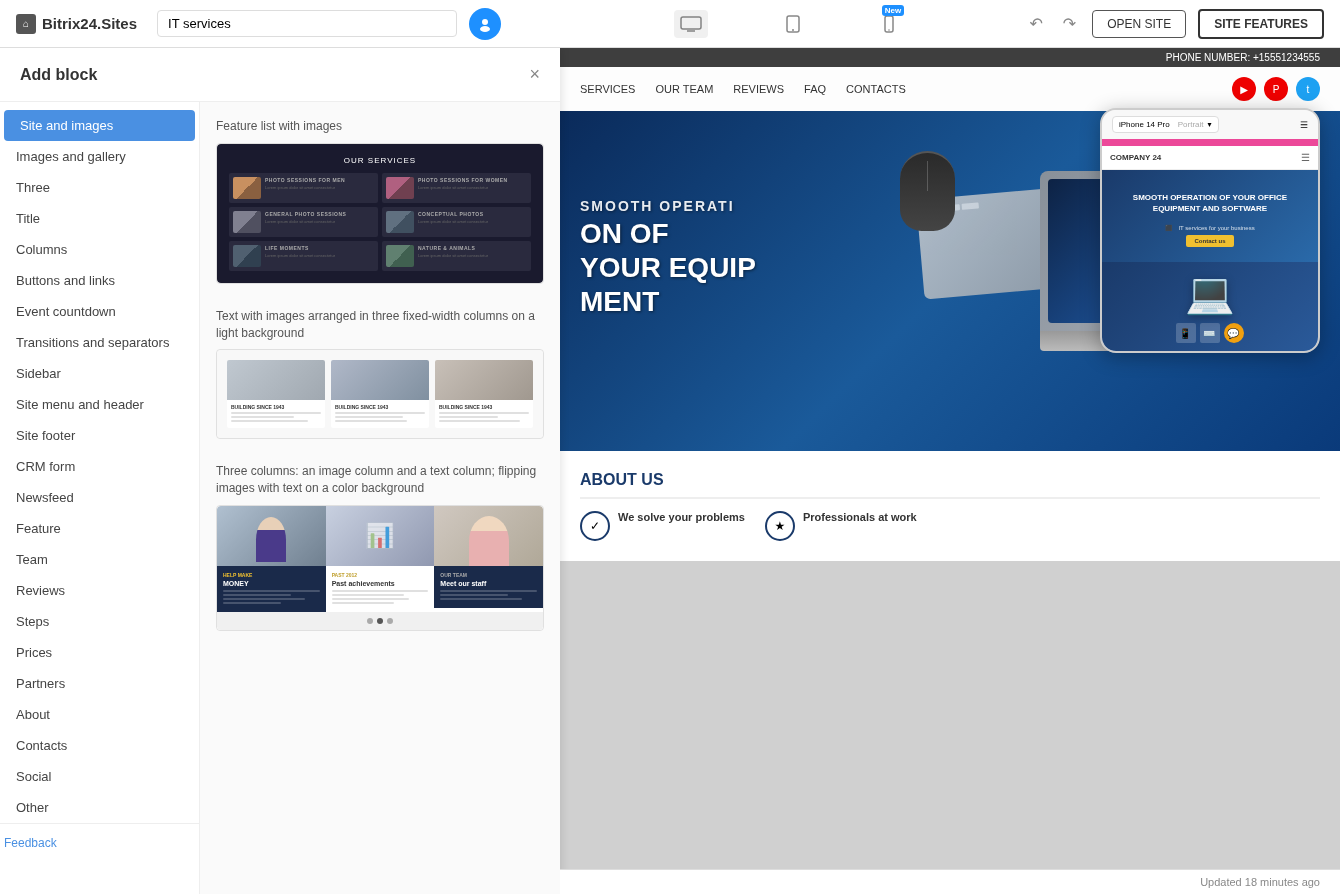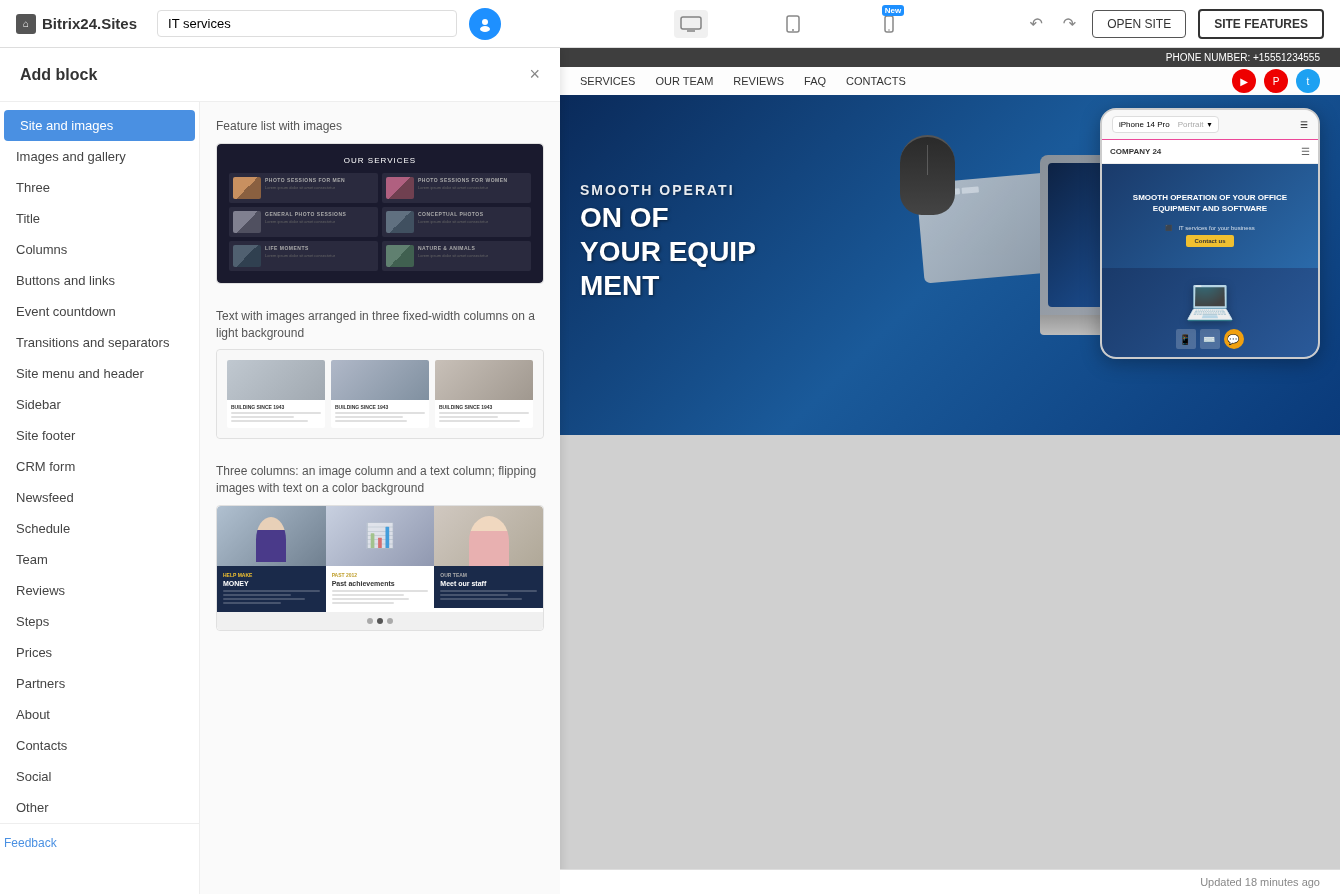--- a/index.html
+++ b/index.html
@@ -90,43 +90,43 @@
     .preview3-line.dark { background: #e0e0e0; }
     .cimg2 { background: linear-gradient(180deg, #c8c0b8 0%, #a09890 100%); }
     .cimg3 { background: linear-gradient(180deg, #90a890 0%, #607860 100%); position: relative; }
 
     
     .website-preview { flex: 1; overflow: hidden; position: relative; background: #d0d0d0; }
     .website-content { position: absolute; inset: 0; overflow: hidden; }
 
     
     .site-topbar { background: rgba(0,0,0,0.7); color: #fff; padding: 4px 20px; font-size: 10px; text-align: right; }
-    .site-nav { background: rgba(255,255,255,0.95); display: flex; align-items: center; justify-content: space-between; padding: 0 20px; height: 28px; }
+    .site-nav { background: rgba(255,255,255,0.95); display: flex; align-items: center; justify-content: space-between; padding: 0 20px; height: 44px; }
     .site-nav-links { display: flex; gap: 20px; font-size: 11px; color: #333; }
     .site-nav-icons { display: flex; gap: 8px; }
     .site-nav-icon { width: 24px; height: 24px; border-radius: 50%; display: flex; align-items: center; justify-content: center; font-size: 10px; }
     .site-nav-icon.yt { background: #e00; color: #fff; }
     .site-nav-icon.pt { background: #e00; color: #fff; }
     .site-nav-icon.tw { background: #1da1f2; color: #fff; }
 
     
     .site-hero { height: 340px; background: linear-gradient(135deg, #0a2a5a 0%, #1a5a9a 50%, #0a3a7a 100%); position: relative; overflow: hidden; }
     .hero-text { position: absolute; left: 20px; top: 80px; color: #fff; }
     .hero-text h1 { font-size: 22px; font-weight: 700; line-height: 1.2; text-shadow: 1px 1px 3px rgba(0,0,0,0.5); }
 
     
     .mobile-preview-container { position: absolute; right: 20px; top: 60px; z-index: 5; }
     .mobile-device { background: #f0f0f0; border: 2px solid #ccc; border-radius: 16px; width: 220px; overflow: hidden; box-shadow: 0 4px 20px rgba(0,0,0,0.3); }
-    .mobile-topbar { background: #f8f8f8; border-bottom: 1px solid #ec4899; padding: 6px 10px; display: flex; align-items: center; justify-content: space-between; font-size: 9px; }
+    .mobile-topbar { background: #f8f8f8; border-bottom: 7px solid #ec4899; padding: 6px 10px; display: flex; align-items: center; justify-content: space-between; font-size: 9px; }
     .mobile-selector { background: #fff; border: 1px solid #ddd; border-radius: 4px; padding: 3px 6px; font-size: 8px; display: flex; align-items: center; justify-content: space-between; gap: 4px; }
     .mobile-content { background: #fff; }
     .mobile-site-nav { display: flex; align-items: center; justify-content: space-between; padding: 6px 8px; border-bottom: 1px solid #eee; }
     .mobile-logo { font-size: 8px; font-weight: 700; color: #333; }
     .mobile-hamburger { font-size: 10px; color: #666; }
-    .mobile-hero { height: 104px; background: linear-gradient(135deg, #1a3a6a, #2a6aaa); display: flex; align-items: center; justify-content: center; position: relative; overflow: hidden; }
+    .mobile-hero { height: 92px; background: linear-gradient(135deg, #1a3a6a, #2a6aaa); display: flex; align-items: center; justify-content: center; position: relative; overflow: hidden; }
     .mobile-hero-text { color: #fff; text-align: center; font-size: 8px; font-weight: 700; line-height: 1.3; padding: 8px; }
     .mobile-hero-sub { font-size: 6px; font-weight: 400; color: rgba(255,255,255,0.8); margin-top: 2px; }
     .mobile-cta { display: inline-block; background: #f0c030; color: #333; font-size: 6px; font-weight: 600; padding: 3px 8px; border-radius: 2px; margin-top: 4px; }
     .mobile-laptop-section { background: linear-gradient(135deg, #1a3a6a, #2a5a9a); padding: 8px; display: flex; align-items: center; justify-content: center; }
 
     
     .site-about { padding: 20px; background: #fff; }
     .site-about h2 { font-size: 16px; color: #1a3a6a; font-weight: 700; margin-bottom: 8px; }
     .site-about-divider { height: 2px; background: #eee; margin-bottom: 12px; }
     .site-about-stats { display: flex; gap: 20px; }
@@ -198,26 +198,26 @@
 
       <div class="sidebar-nav">
         <div class="nav-item active">Site and images</div>
         <div class="nav-item">Images and gallery</div>
         <div class="nav-item">Three</div>
         <div class="nav-item">Title</div>
         <div class="nav-item">Columns</div>
         <div class="nav-item">Buttons and links</div>
         <div class="nav-item">Event countdown</div>
         <div class="nav-item">Transitions and separators</div>
+        <div class="nav-item">Sidebar</div>
         <div class="nav-item">Site menu and header</div>
-        <div class="nav-item">Sidebar</div>
         <div class="nav-item">Site footer</div>
         <div class="nav-item">CRM form</div>
         <div class="nav-item">Newsfeed</div>
-        <div class="nav-item">Schedule</div>
+        <div class="nav-item">Feature</div>
         <div class="nav-item">Team</div>
         <div class="nav-item">Reviews</div>
         <div class="nav-item">Steps</div>
         <div class="nav-item">Prices</div>
         <div class="nav-item">Partners</div>
         <div class="nav-item">About</div>
         <div class="nav-item">Contacts</div>
         <div class="nav-item">Social</div>
         <div class="nav-item">Other</div>
         <div class="nav-feedback">Feedback</div>
@@ -436,20 +436,34 @@
             <div style="width:50px;height:16px;background:linear-gradient(90deg,#506070,#788898);border-radius:2px;"></div>
           </div>
         </div>
 
         <div style="position:absolute;left:calc(560px + 10px);top:50%;transform:translateY(-50%);display:flex;flex-direction:column;gap:12px;">
           <div style="width:32px;height:32px;border-radius:50%;background:rgba(255,255,255,0.9);display:flex;align-items:center;justify-content:center;cursor:pointer;font-size:14px;color:#333;">›</div>
           <div style="width:32px;height:32px;border-radius:50%;border:2px solid rgba(255,255,255,0.7);display:flex;align-items:center;justify-content:center;cursor:pointer;font-size:12px;color:rgba(255,255,255,0.8);">↺</div>
         </div>
       </div>
 
+      <div class="site-about">
+        <h2>ABOUT US</h2>
+        <div class="site-about-divider"></div>
+        <div class="site-about-stats">
+          <div class="stat-item">
+            <div class="stat-icon">✓</div>
+            <div class="stat-text">We solve your problems</div>
+          </div>
+          <div class="stat-item">
+            <div class="stat-icon">★</div>
+            <div class="stat-text">Professionals at work</div>
+          </div>
+        </div>
+      </div>
     </div>
 
     <div class="mobile-preview-container">
       <div class="mobile-device">
         <div class="mobile-topbar">
           <div class="mobile-selector">
             <span>iPhone 14 Pro</span>
             <span style="color:#aaa;margin-left:4px;">Portrait</span>
             <span>▾</span>
           </div>

